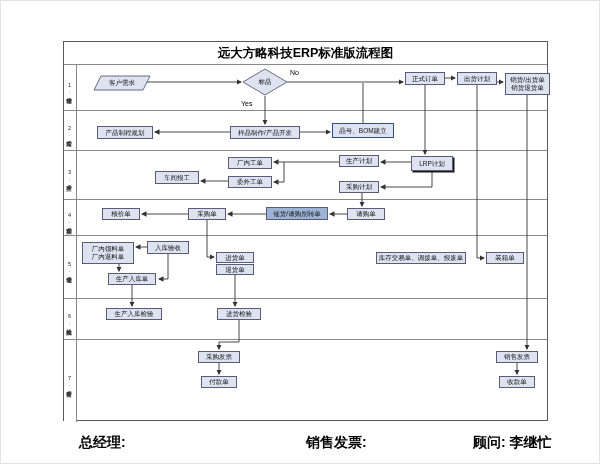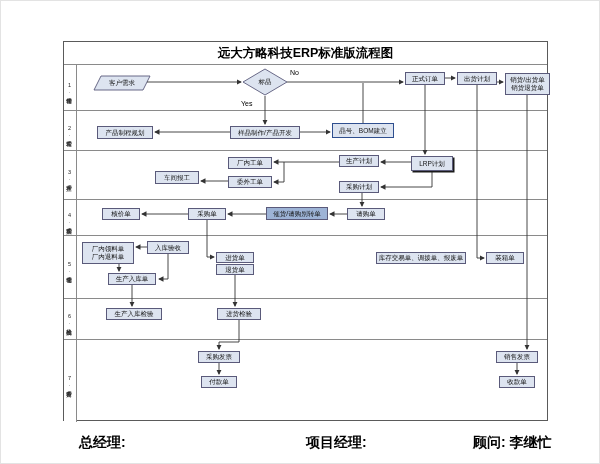--- a/index.html
+++ b/index.html
@@ -155,15 +155,15 @@
     <div class="node" style="left:153px;top:266px;width:44px;height:12px">进货检验</div>
 
     <div class="node" style="left:134px;top:309px;width:42px;height:12px">采购发票</div>
     <div class="node" style="left:137px;top:334px;width:36px;height:12px">付款单</div>
     <div class="node" style="left:432px;top:309px;width:42px;height:12px">销售发票</div>
     <div class="node" style="left:435px;top:334px;width:36px;height:12px">收款单</div>
 
   </div>
 
   <span class="footer-item" style="left:78px">总经理:</span>
-  <span class="footer-item" style="left:305px">项目经理:</span>
+  <span class="footer-item" style="left:305px">销售发票:</span>
   <span class="footer-item" style="left:472px">顾问: 李继忙</span>
 </div>
 
 </body></html>

